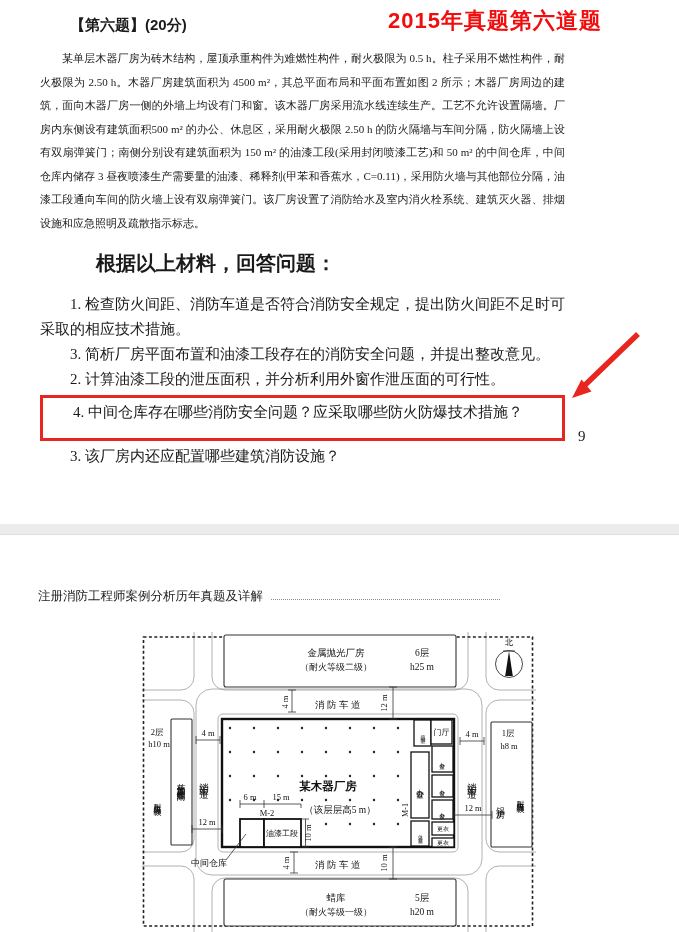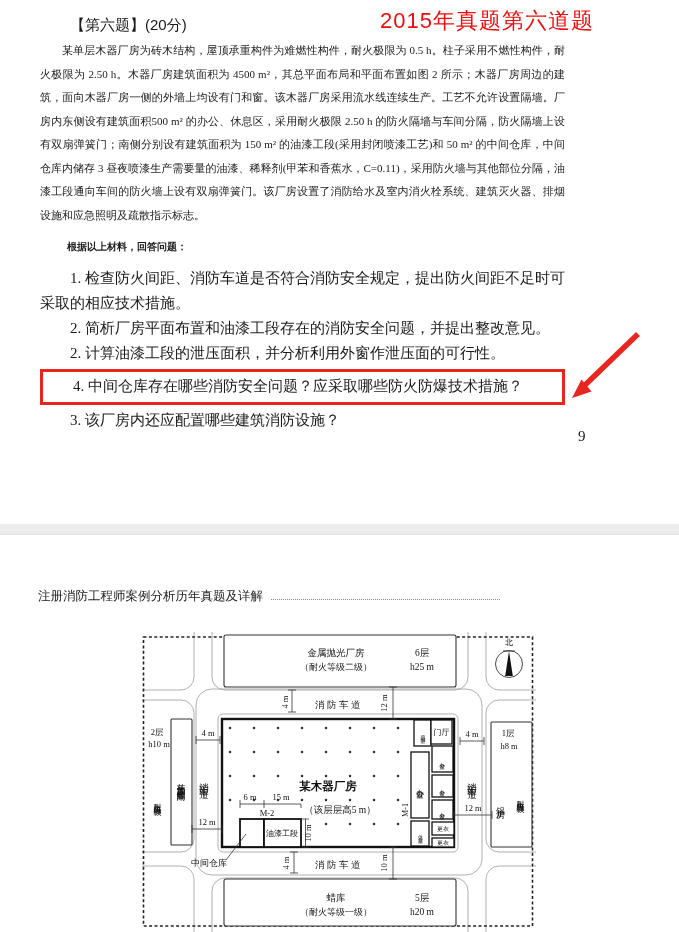--- a/index.html
+++ b/index.html
@@ -1,28 +1,28 @@
 <!DOCTYPE html>
 <html style="--hl-red: #e8251f; --ann-red: #f10d0d;"><head>
 <meta charset="utf-8">
 <style>
   html,body{margin:0;padding:0;background:#fff;}
   .screen{position:relative;width:679px;height:932px;background:#fff;overflow:hidden;
           font-family:"Liberation Serif","DejaVu Serif",serif;color:#1a1a1a;}
   
   .page1{position:relative;width:679px;height:524px;box-sizing:border-box;padding:14px 114px 0 40px;}
-  .red-note{position:absolute;top:6px;left:380px;font-family:"Liberation Sans","DejaVu Sans",sans-serif;
-            font-weight:normal;font-size:22px;color:var(--ann-red,#f10d0d);letter-spacing:1px;}
-  .title{margin:0 0 3px 0;font-family:"Liberation Sans","DejaVu Sans",sans-serif;
-         font-weight:normal;font-size:15px;line-height:22px;text-indent:2em;}
+  .red-note{position:absolute;top:6px;left:388px;font-family:"Liberation Sans","DejaVu Sans",sans-serif;
+            font-weight:bold;font-size:22px;color:var(--ann-red,#f10d0d);letter-spacing:1px;}
+  .title{margin:0 0 11px 0;font-family:"Liberation Sans","DejaVu Sans",sans-serif;
+         font-weight:bold;font-size:15px;line-height:22px;text-indent:2em;}
   .body-p{margin:0;font-size:11px;line-height:23.5px;text-align:justify;text-indent:2em;}
-  .prompt{margin:7px;font-family:"Liberation Sans","DejaVu Sans",sans-serif;font-weight:bold;
-          font-size:10px;line-height:25px;text-indent:2em;}
+  .prompt{margin:16px;font-family:"Liberation Sans","DejaVu Sans",sans-serif;font-weight:bold;
+          font-size:20px;line-height:25px;text-indent:2em;}
   .q{margin:0;font-size:15px;line-height:25px;text-indent:2em;text-align:justify;}
-  .redbox{border:3px solid var(--hl-red,#e8251f);margin:3px 0;padding:2px 6px 3px 0;}
+  .redbox{border:3px solid var(--hl-red,#e8251f);margin:3px 0;padding:2px 6px 13px 0;}
   .pagenum{position:absolute;left:578px;top:428px;font-size:15px;}
   .arrow-svg{position:absolute;left:558px;top:330px;width:92px;height:76px;}
   
   .divider{width:679px;height:10px;background:#ececec;border-bottom:1px solid #e0e0e0;}
   
   .page2{position:relative;width:679px;height:398px;}
   .running-header{position:absolute;left:38px;top:53px;width:462px;display:flex;align-items:baseline;
                   font-size:12.5px;color:#222;}
   .running-header .leader{flex:1;border-bottom:1.5px dotted #8a8a8a;margin-left:8px;height:9px;}
   .siteplan{position:absolute;left:142px;top:97px;width:394px;height:300px;}
@@ -37,21 +37,21 @@
 <body>
 
 <div class="screen">
 
   <div class="page1">
     <div class="red-note">2015年真题第六道题</div>
     <h3 class="title">【第六题】(20分)</h3>
     <p class="body-p">某单层木器厂房为砖木结构，屋顶承重构件为难燃性构件，耐火极限为 0.5 h。柱子采用不燃性构件，耐火极限为 2.50 h。木器厂房建筑面积为 4500 m²，其总平面布局和平面布置如图 2 所示；木器厂房周边的建筑，面向木器厂房一侧的外墙上均设有门和窗。该木器厂房采用流水线连续生产。工艺不允许设置隔墙。厂房内东侧设有建筑面积500 m² 的办公、休息区，采用耐火极限 2.50 h 的防火隔墙与车间分隔，防火隔墙上设有双扇弹簧门；南侧分别设有建筑面积为 150 m² 的油漆工段(采用封闭喷漆工艺)和 50 m² 的中间仓库，中间仓库内储存 3 昼夜喷漆生产需要量的油漆、稀释剂(甲苯和香蕉水，C=0.11)，采用防火墙与其他部位分隔，油漆工段通向车间的防火墙上设有双扇弹簧门。该厂房设置了消防给水及室内消火栓系统、建筑灭火器、排烟设施和应急照明及疏散指示标志。</p>
     <p class="prompt">根据以上材料，回答问题：</p>
     <p class="q">1. 检查防火间距、消防车道是否符合消防安全规定，提出防火间距不足时可采取的相应技术措施。</p>
-    <p class="q">2. 简析厂房平面布置和油漆工段存在的消防安全问题，并提出整改意见。</p>
+    <p class="q">3. 简析厂房平面布置和油漆工段存在的消防安全问题，并提出整改意见。</p>
     <p class="q">2. 计算油漆工段的泄压面积，并分析利用外窗作泄压面的可行性。</p>
     <div class="redbox">
       <p class="q">4. 中间仓库存在哪些消防安全问题？应采取哪些防火防爆技术措施？</p>
     </div>
     <p class="q">3. 该厂房内还应配置哪些建筑消防设施？</p>
     <div class="pagenum">9</div>
     <svg class="arrow-svg" viewBox="0 0 92 76">
       <line x1="80" y1="4" x2="26" y2="56" stroke="#e8251f" stroke-width="5.5"></line>
       <polygon points="14,68 23.5,49.5 33.5,61.5" fill="#e8251f"></polygon>
     </svg>

